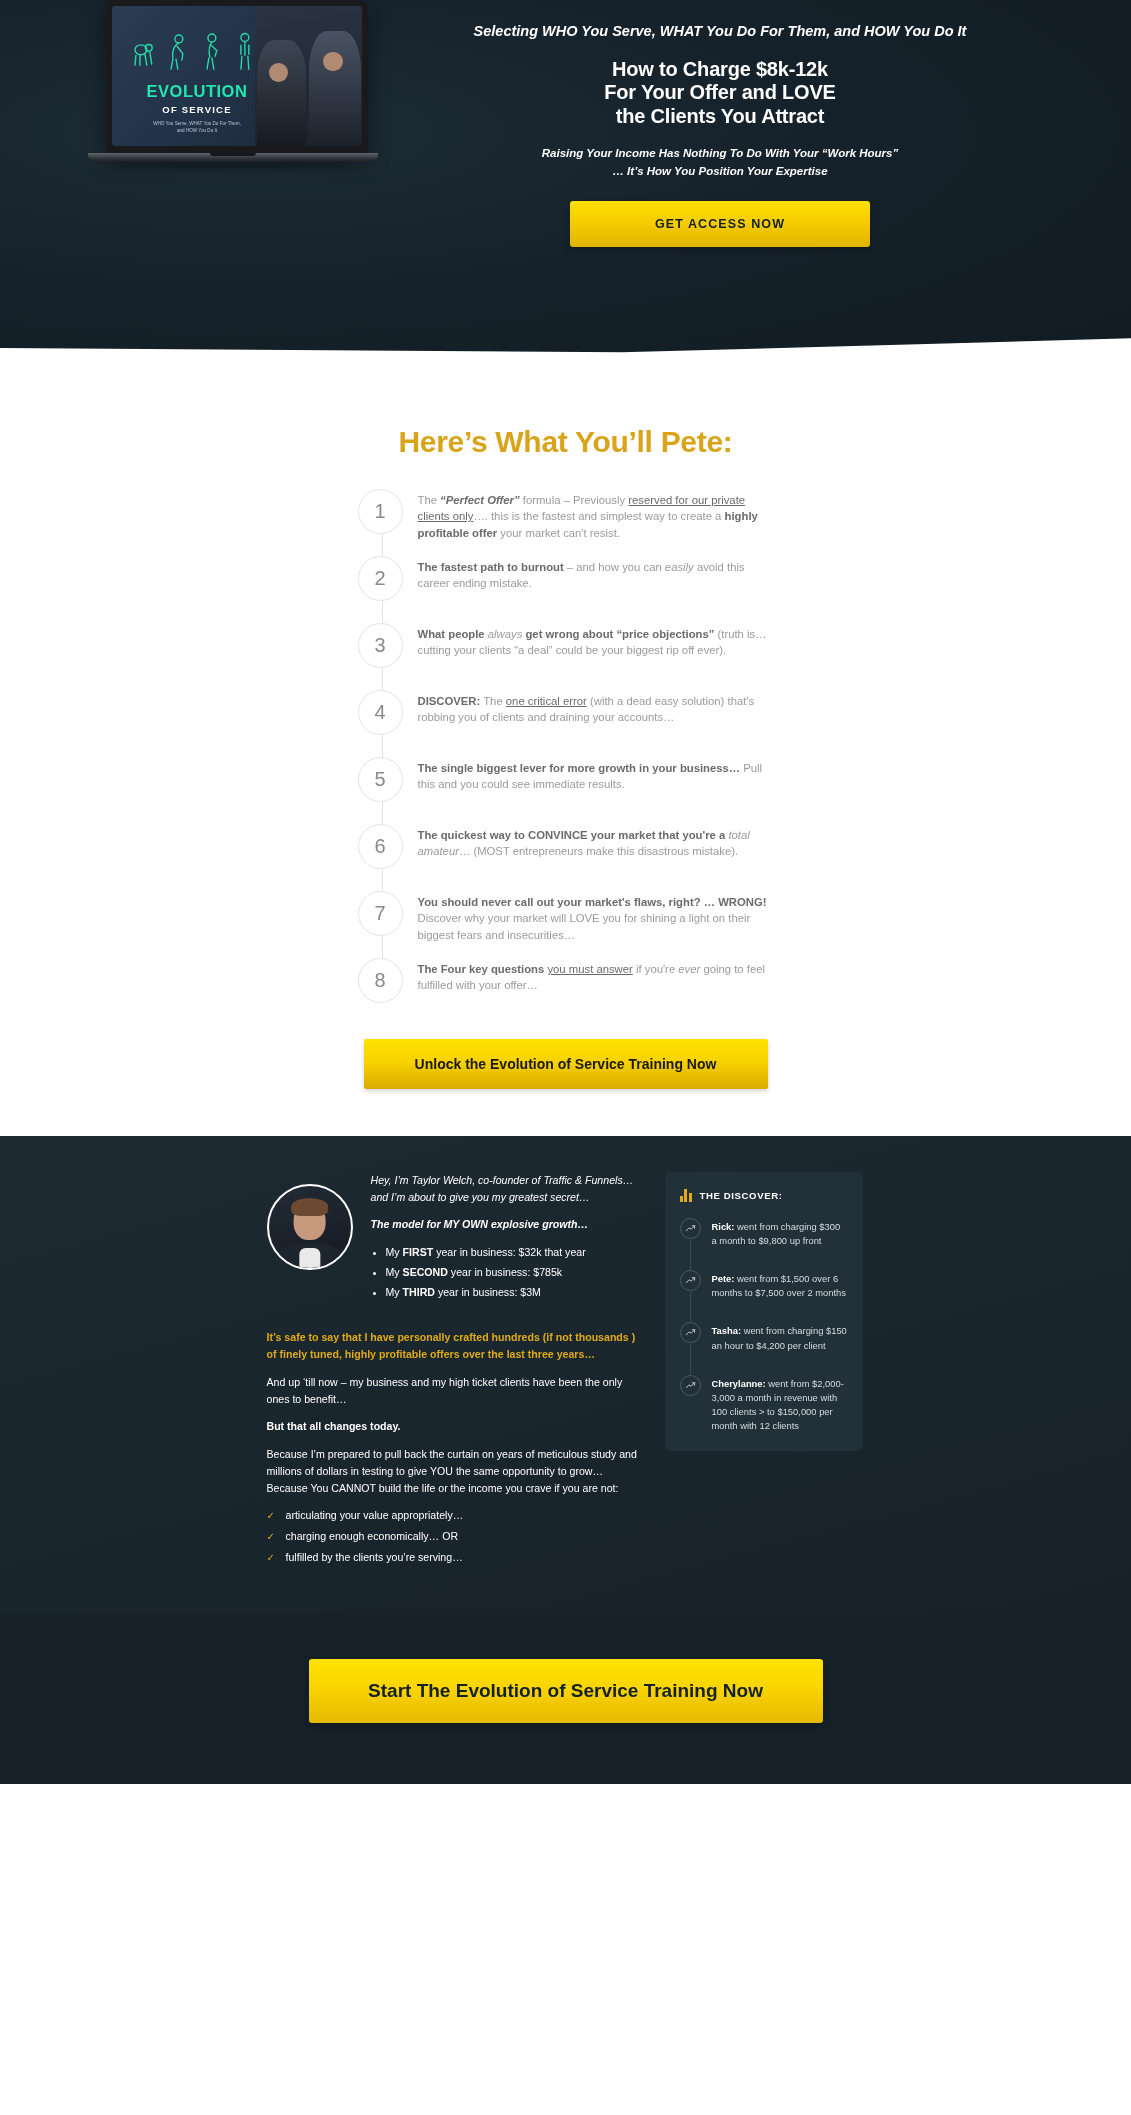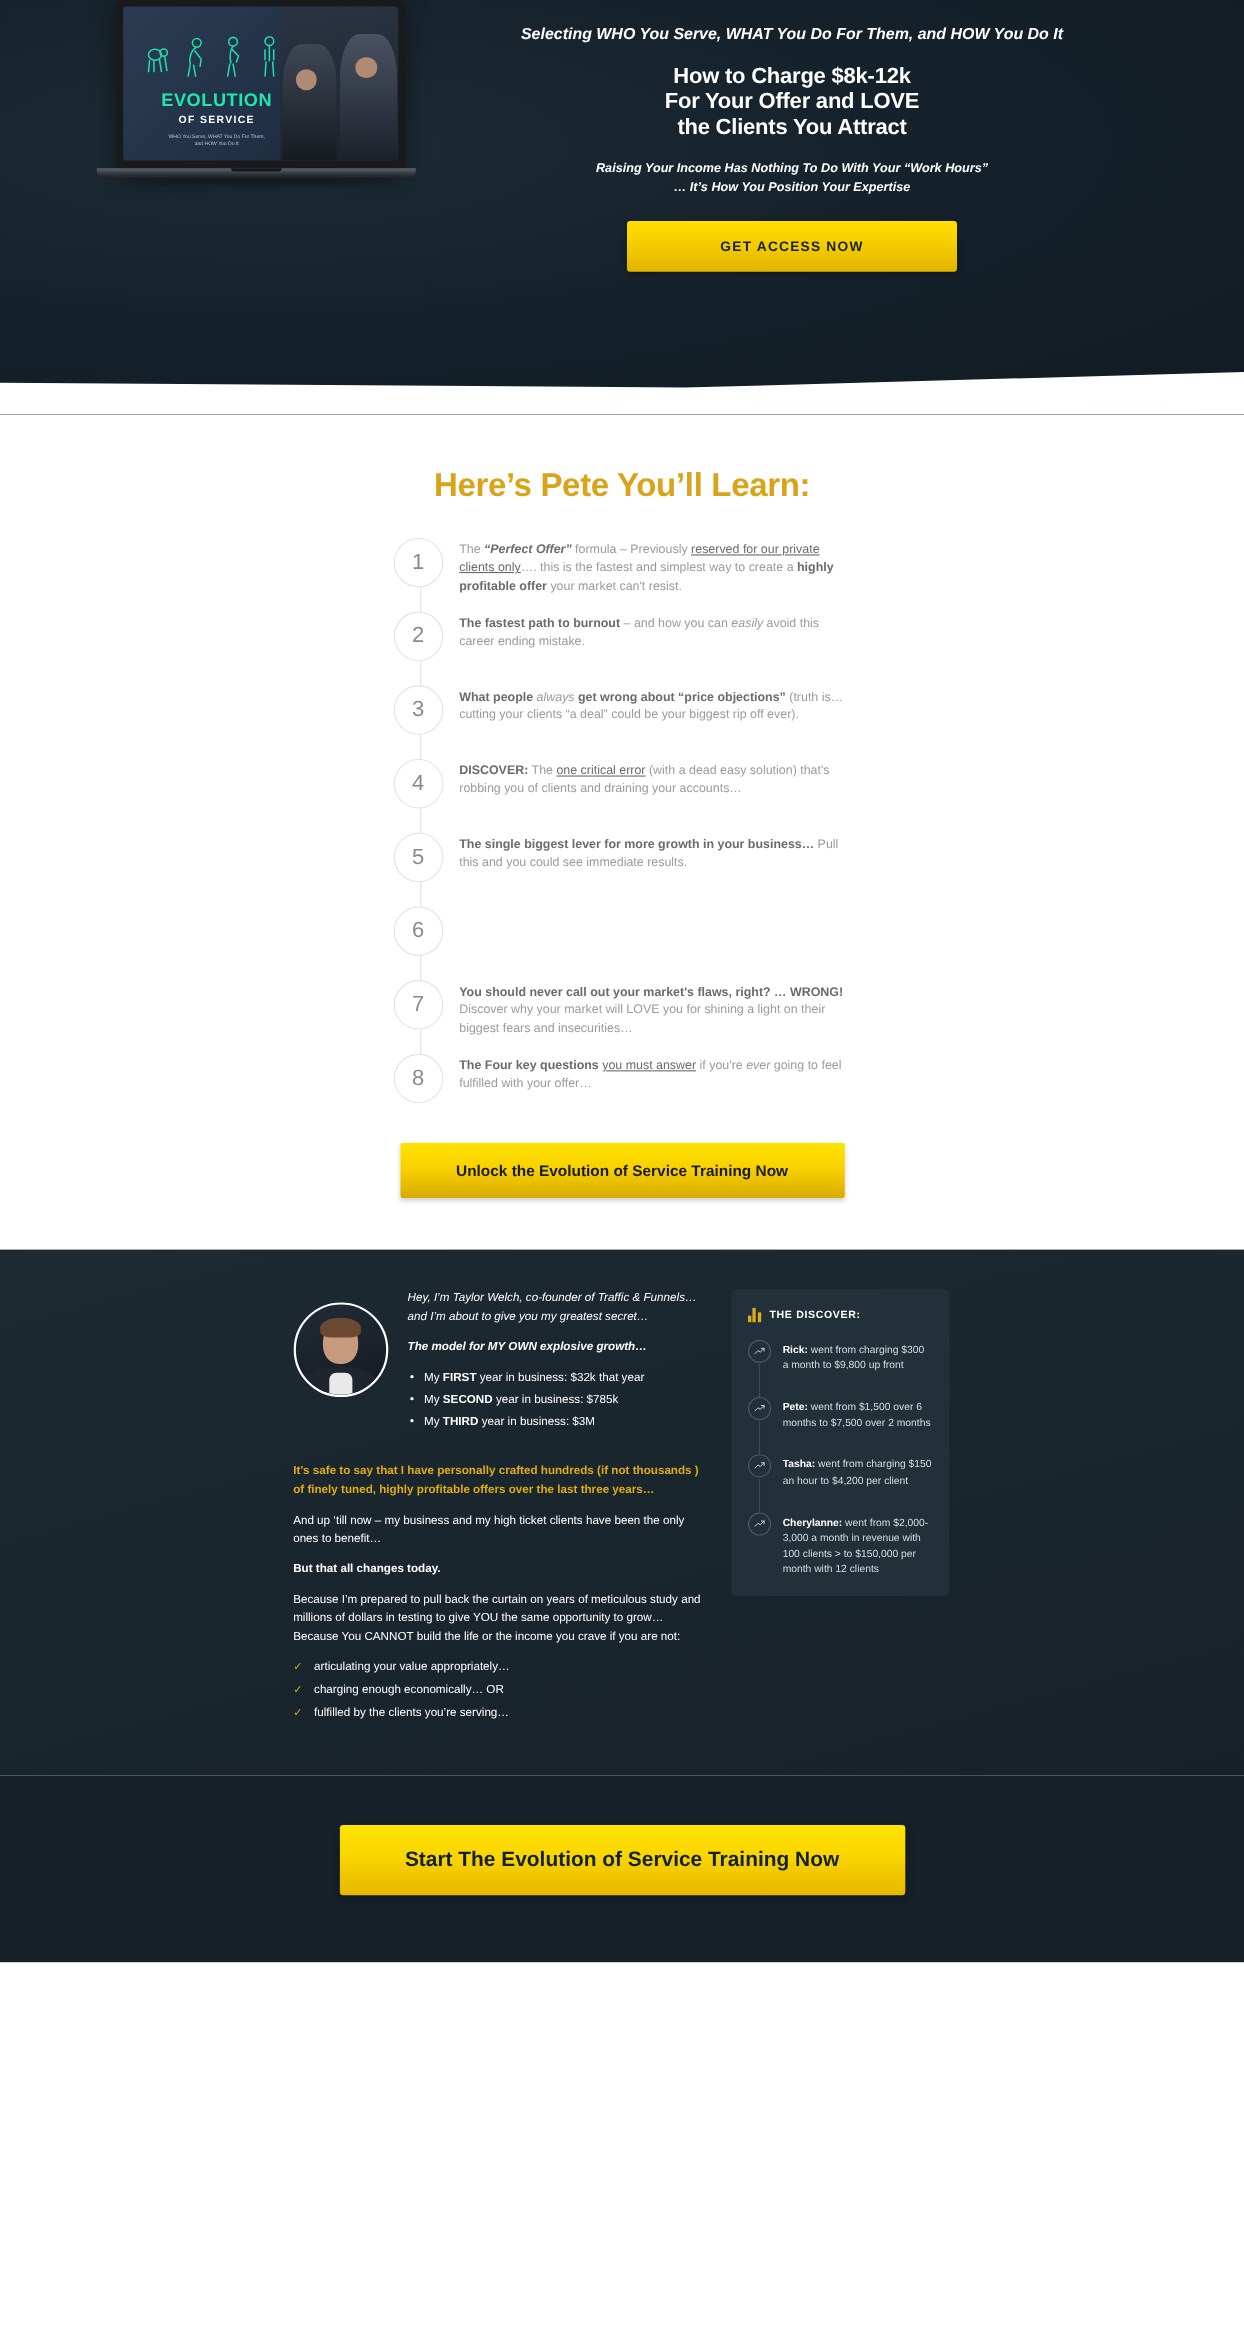--- a/index.html
+++ b/index.html
@@ -320,21 +320,21 @@
           <span>Raising Your Income Has Nothing To Do With Your “Work Hours”</span><br>
           <span>… It’s How You Position Your Expertise</span>
         </div>
         <button class="hero-cta">GET ACCESS NOW</button>
       </div>
     </div>
     <div class="hero-wedge"></div>
   </section>
 
   <section class="learn">
-    <h2 class="learn-h2">Here’s Pete You’ll Learn:</h2>
+    <h2 class="learn-h2">Here’s What You’ll Pete:</h2>
     <div class="steps" id="steps">
         <div class="step">
           <div class="step-railwrap">
             <span class="step-rail"></span>
             <div class="step-num">1</div>
           </div>
           <div class="step-body">The <b><i>“Perfect Offer”</i></b> formula – Previously <u class="dark">reserved for our private clients only</u>…. this is the fastest and simplest way to create a <b>highly profitable offer</b> your market can't resist.</div>
         </div>
         <div class="step">
           <div class="step-railwrap">
@@ -362,20 +362,21 @@
             <span class="step-rail"></span>
             <div class="step-num">5</div>
           </div>
           <div class="step-body"><b>The single biggest lever for more growth in your business…</b> Pull this and you could see immediate results.</div>
         </div>
         <div class="step">
           <div class="step-railwrap">
             <span class="step-rail"></span>
             <div class="step-num">6</div>
           </div>
+          <div class="step-body"><b>The quickest way to CONVINCE your market that you're a </b><i>total amateur</i>… (MOST entrepreneurs make this disastrous mistake).</div>
         </div>
         <div class="step">
           <div class="step-railwrap">
             <span class="step-rail"></span>
             <div class="step-num">7</div>
           </div>
           <div class="step-body"><b>You should never call out your market's flaws, right? … WRONG!</b> Discover why your market will LOVE you for shining a light on their biggest fears and insecurities…</div>
         </div>
         <div class="step">
           <div class="step-railwrap">

